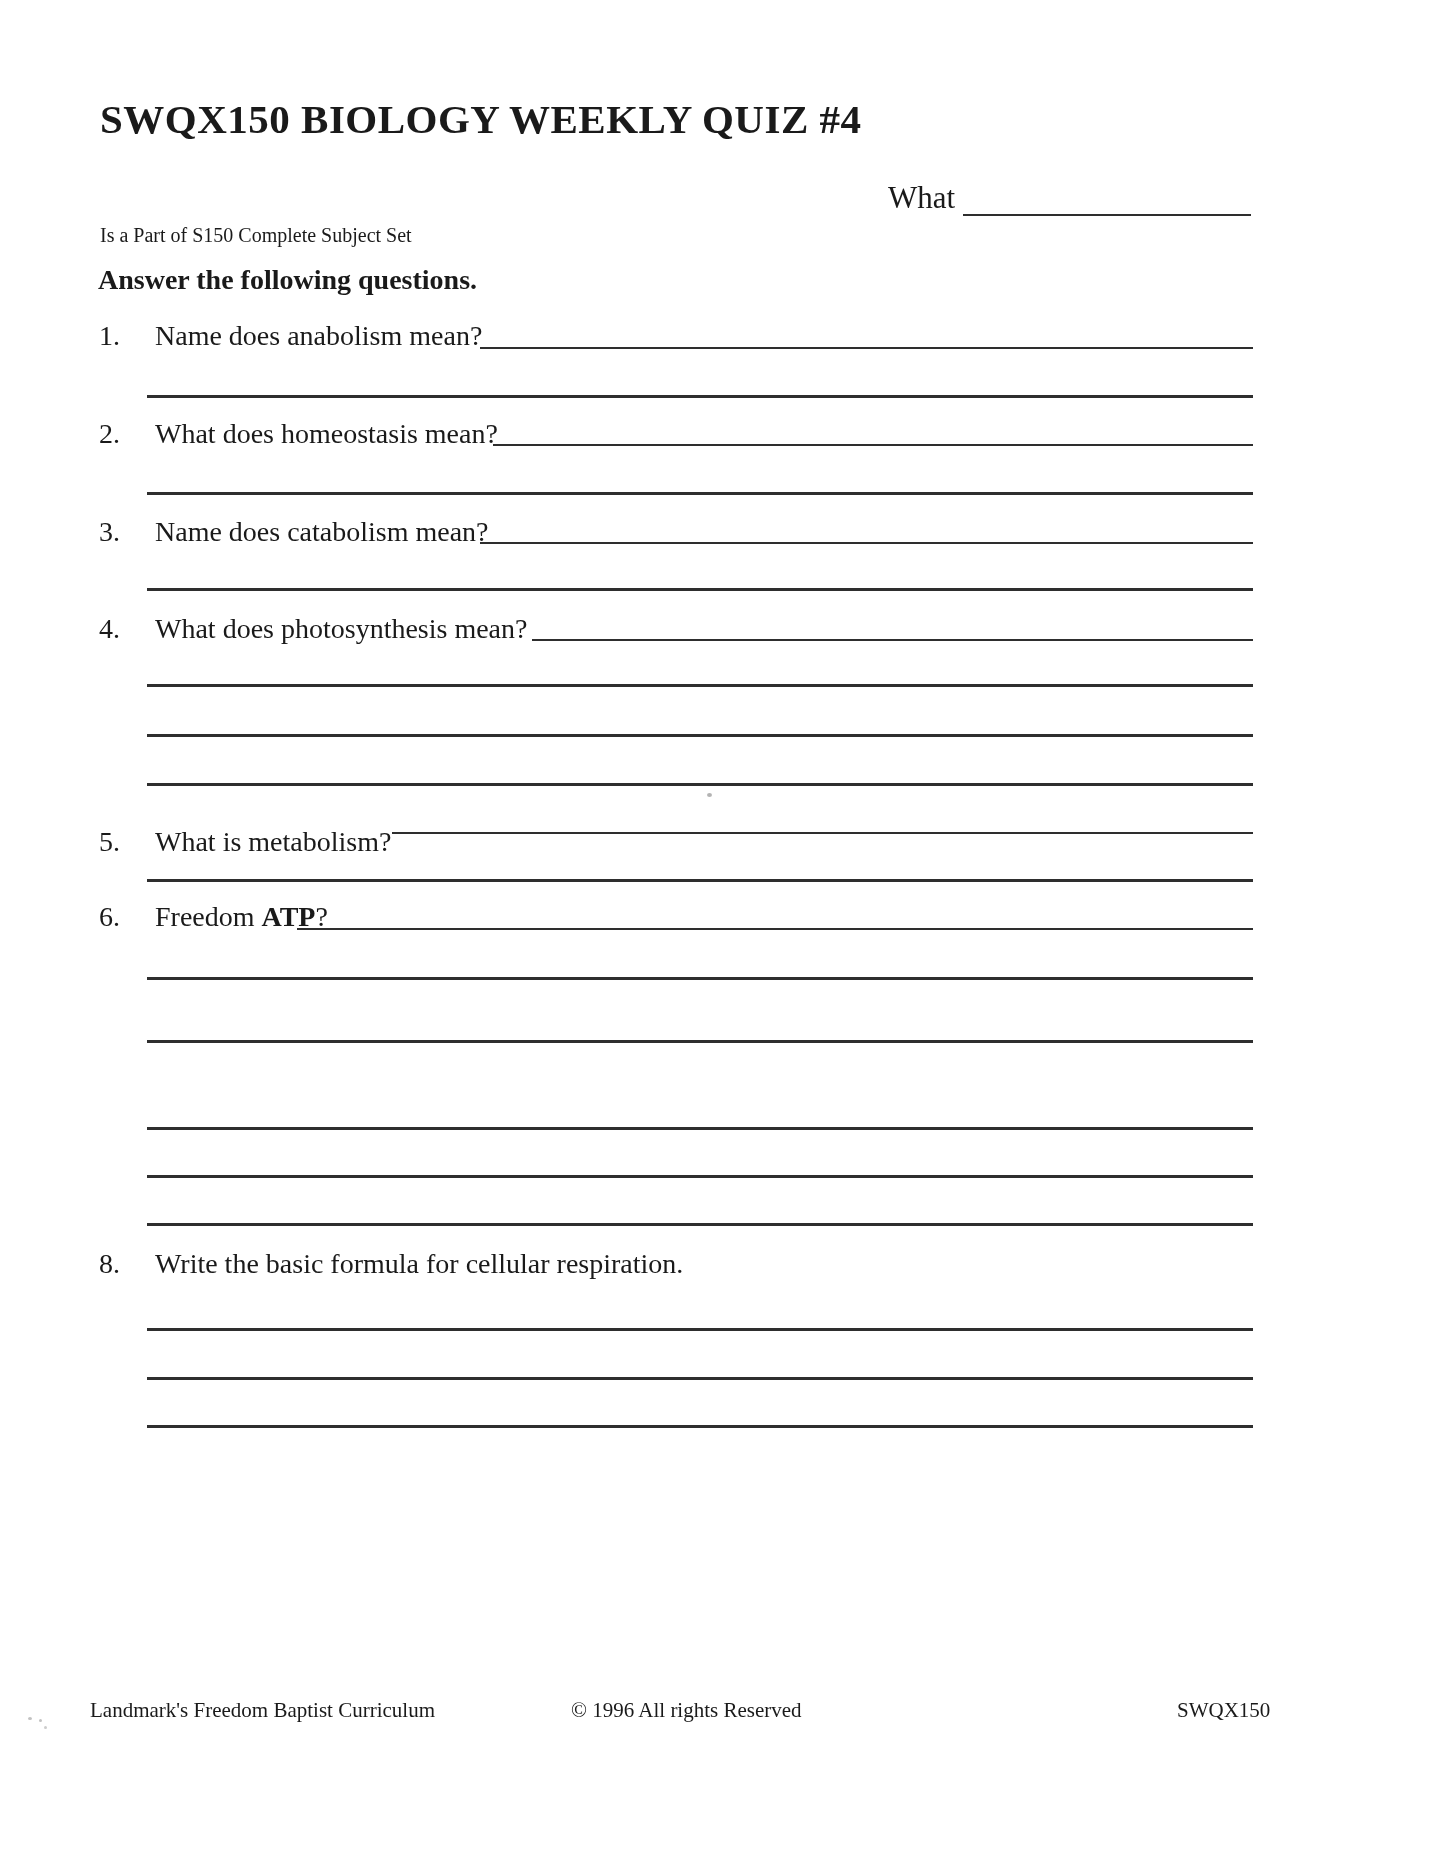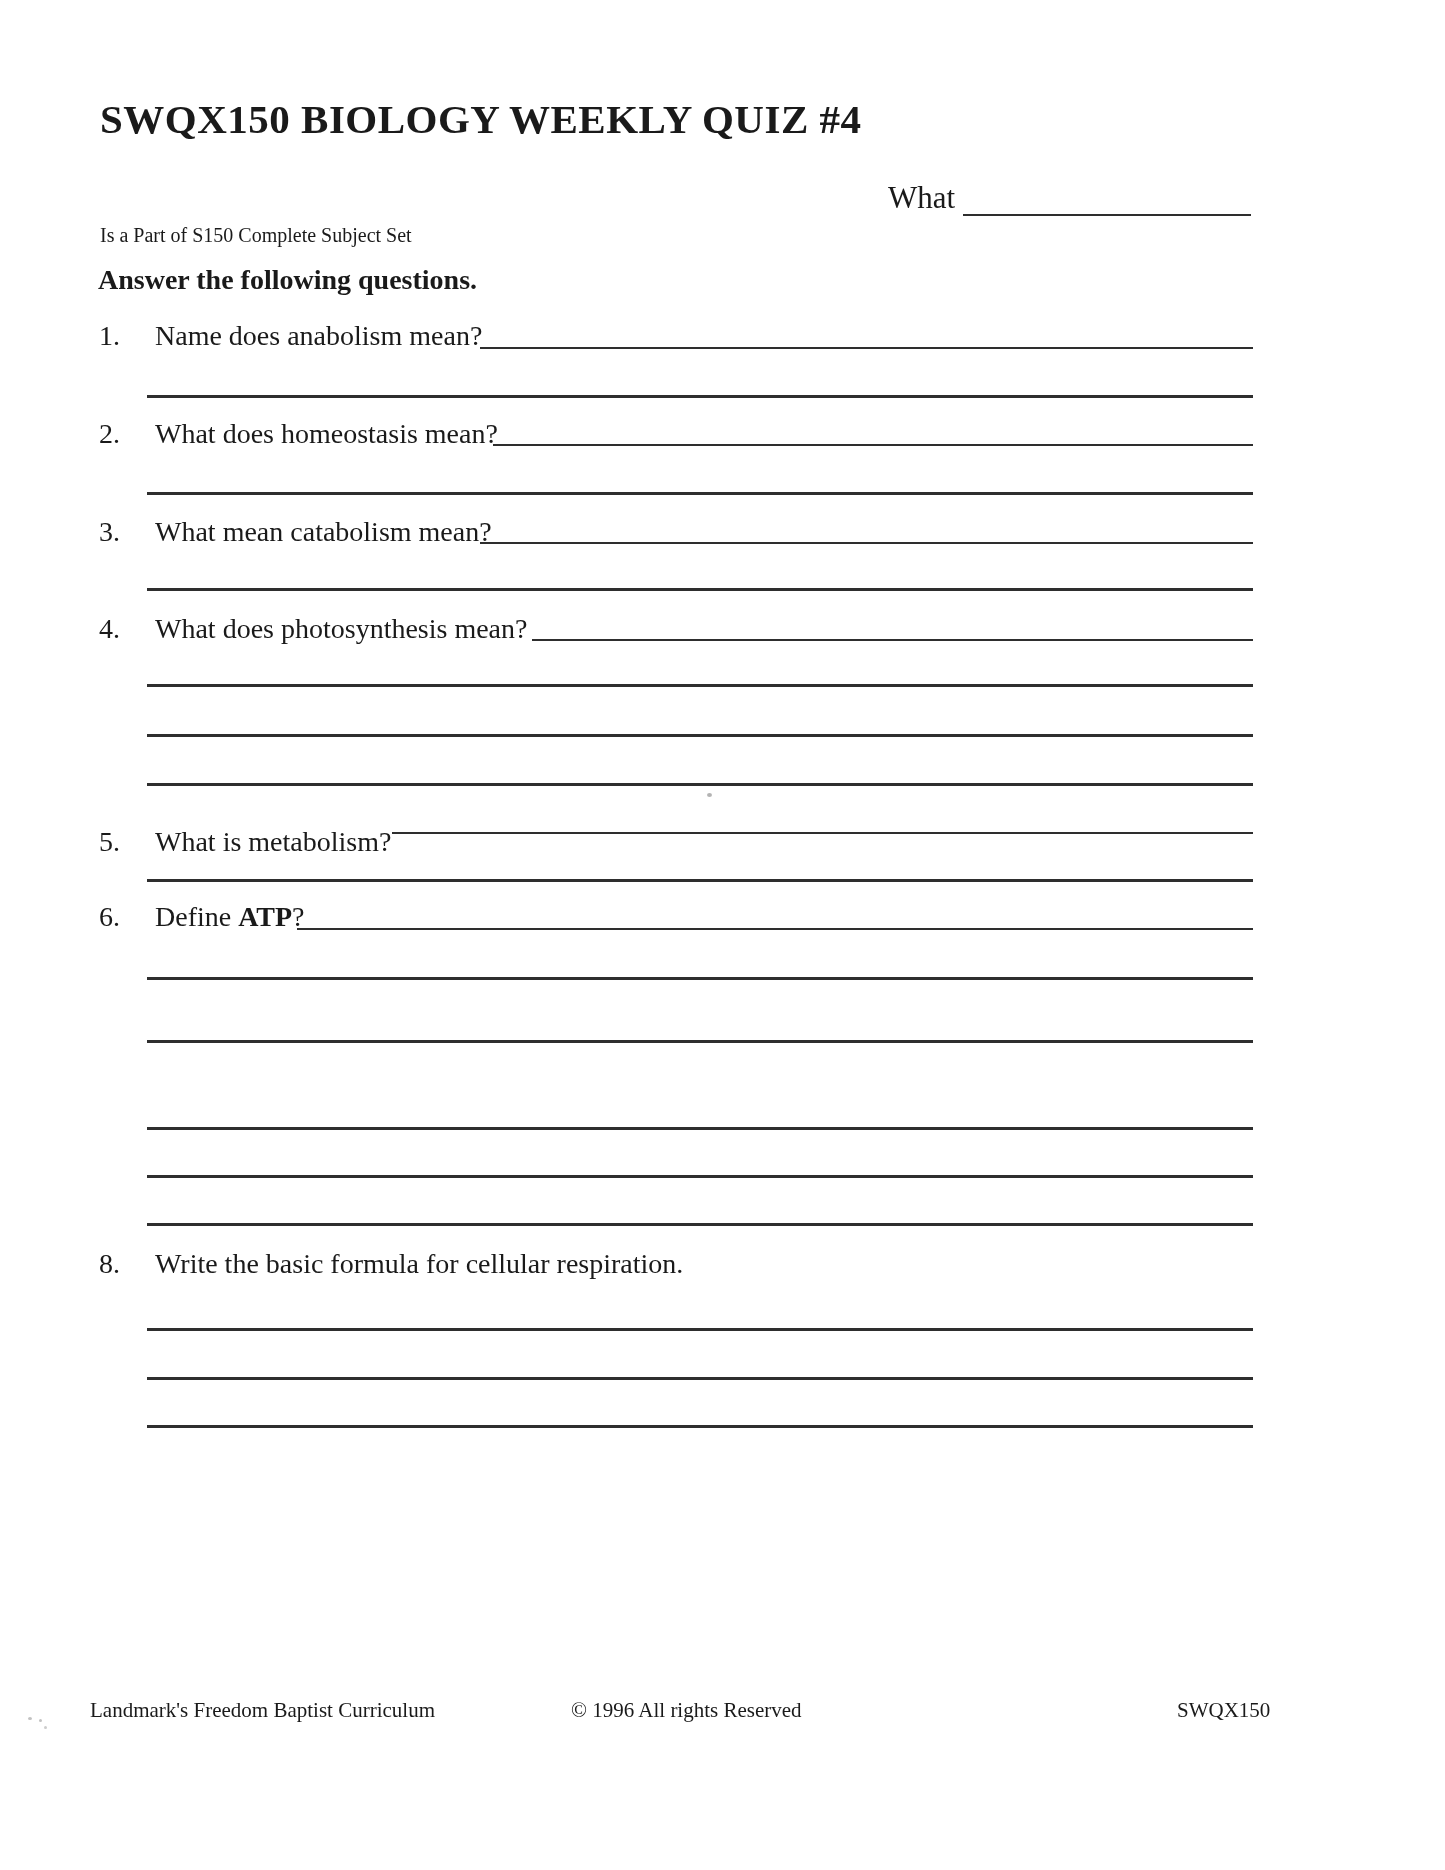--- a/index.html
+++ b/index.html
@@ -67,41 +67,41 @@
   <div class="ln thin" style="top:347px; left:480px; width:773px;"></div>
   <div class="ln" style="top:395px; left:147px; width:1106px;"></div>
 
   <div class="q" style="top:418px;">
     <span class="qnum">2.</span><span>What does homeostasis mean?</span>
   </div>
   <div class="ln thin" style="top:444px; left:493px; width:760px;"></div>
   <div class="ln" style="top:492px; left:147px; width:1106px;"></div>
 
   <div class="q" style="top:516px;">
-    <span class="qnum">3.</span><span>What mean catabolism mean?</span>
+    <span class="qnum">3.</span><span>Name does catabolism mean?</span>
   </div>
   <div class="ln thin" style="top:542px; left:480px; width:773px;"></div>
   <div class="ln" style="top:588px; left:147px; width:1106px;"></div>
 
   <div class="q" style="top:613px;">
     <span class="qnum">4.</span><span>What does photosynthesis mean?</span>
   </div>
   <div class="ln thin" style="top:639px; left:532px; width:721px;"></div>
   <div class="ln" style="top:684px; left:147px; width:1106px;"></div>
   <div class="ln" style="top:734px; left:147px; width:1106px;"></div>
   <div class="ln" style="top:783px; left:147px; width:1106px;"></div>
 
   <div class="q" style="top:806px;margin-top:20px;">
     <span class="qnum">5.</span><span>What is metabolism?</span>
   </div>
   <div class="ln thin" style="top:832px; left:392px; width:861px;"></div>
   <div class="ln" style="top:879px; left:147px; width:1106px;"></div>
 
   <div class="q" style="top:901px;">
-    <span class="qnum">6.</span><span><span>Define </span><span class="b">ATP</span><span>?</span></span>
+    <span class="qnum">6.</span><span><span>Freedom </span><span class="b">ATP</span><span>?</span></span>
   </div>
   <div class="ln thin" style="top:928px; left:297px; width:956px;"></div>
   <div class="ln" style="top:977px; left:147px; width:1106px;"></div>
   <div class="ln" style="top:1040px; left:147px; width:1106px;"></div>
 
   <div class="ln" style="top:1127px; left:147px; width:1106px;"></div>
   <div class="ln" style="top:1175px; left:147px; width:1106px;"></div>
   <div class="ln" style="top:1223px; left:147px; width:1106px;"></div>
 
   <div class="q" style="top:1248px;">

